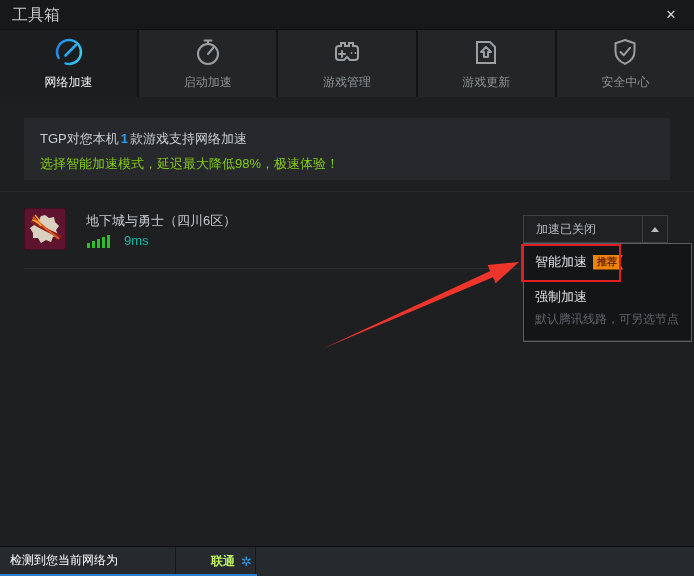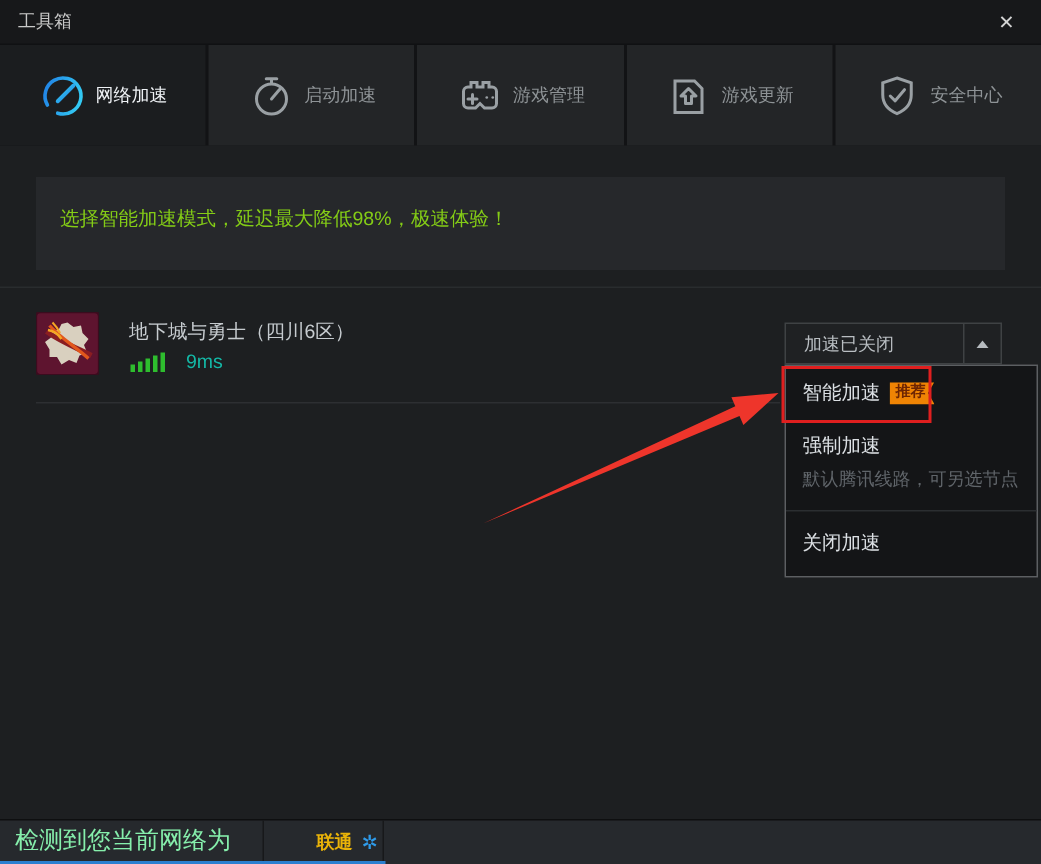--- a/index.html
+++ b/index.html
@@ -3,25 +3,25 @@
 <meta charset="utf-8">
 <style>
   html,body{margin:0;padding:0;background:#000;}
   .window{
     position:relative;width:694px;height:576px;overflow:hidden;
     background:#1d1f21;font-family:"Liberation Sans","DejaVu Sans",sans-serif;
     -webkit-font-smoothing:antialiased;
   }
   
   .titlebar{position:absolute;top:0;left:0;width:694px;height:30px;background:#17181a;border-bottom:1px solid #101113;box-sizing:border-box;}
-  .titlebar .title{position:absolute;left:12px;top:0;line-height:29px;font-size:12px;color:#c8c8c8;}
+  .titlebar .title{position:absolute;left:12px;top:0;line-height:29px;font-size:16px;color:#c8c8c8;}
   .close-btn{position:absolute;right:8px;top:0;width:30px;height:29px;line-height:29px;text-align:center;color:#d4d4d4;font-size:13px;cursor:pointer;}
   
   .tabs{position:absolute;top:30px;left:0;width:694px;height:67px;display:flex;gap:2px;background:#121315;}
-  .tab{flex:1;display:flex;flex-direction:row;align-items:center;justify-content:center;gap:6px;background:#232527;cursor:pointer;}
+  .tab{flex:1;display:flex;flex-direction:column;align-items:center;justify-content:center;gap:6px;background:#232527;cursor:pointer;}
   .tab.active{background:#1b1d1f;}
   .tab .tab-label{font-size:12px;color:#8e9396;}
   .tab.active .tab-label{color:#eef1f4;}
   .tab svg{display:block;}
   
   .infobox{position:absolute;left:24px;top:118px;width:646px;height:62px;background:#26282b;box-sizing:border-box;padding:12px 0 0 16px;}
   .info-line1{font-size:13px;color:#c9ced2;}
   .info-line1 .count{color:#2e9cf0;font-weight:bold;padding:0 2px;}
   .info-line2{font-size:13px;color:#84cc16;margin-top:7px;}
   .divider-full{position:absolute;left:0;top:191px;width:694px;height:1px;background:#292c2e;}
@@ -46,23 +46,23 @@
   .opt-title{font-size:13px;color:#dce0e4;}
   .opt-badge{font-size:10px;line-height:12px;background:#ef8404;color:#6d2503;padding:1px 6px 2px 4px;clip-path:polygon(0 0,100% 0,86% 50%,100% 100%,0 100%);font-weight:bold;}
   .opt-sub{margin-top:5px;font-size:12px;color:#60656a;}
   .dd-sep{height:1px;background:#2b2e31;margin-top:4px;}
   .dd-opt.last{padding:12px 11px 13px 11px;}
   
   .anno-box{position:absolute;left:521px;top:244px;width:100px;height:38px;box-sizing:border-box;border:2px solid #df1f1f;z-index:5;pointer-events:none;}
   .anno-arrow{position:absolute;left:0;top:0;width:694px;height:576px;z-index:6;pointer-events:none;}
   
   .statusbar{position:absolute;left:0;bottom:0;width:694px;height:30px;background:#26292d;border-top:1px solid #0e0f10;box-sizing:border-box;display:flex;}
-  .sb-cell1{width:176px;box-sizing:border-box;padding-left:10px;line-height:27px;font-size:16px;color:#86efac;border-right:1px solid #17181a;}
+  .sb-cell1{width:176px;box-sizing:border-box;padding-left:10px;line-height:27px;font-size:12px;color:#ffffff;border-right:1px solid #17181a;}
   .sb-cell2{width:80px;box-sizing:border-box;display:flex;align-items:center;justify-content:center;gap:6px;border-right:1px solid #17181a;cursor:pointer;}
-  .sb-net{font-size:12px;font-weight:bold;color:#eab308;padding-left:32px;}
+  .sb-net{font-size:12px;font-weight:bold;color:#bef264;padding-left:32px;}
   .sb-gear{font-size:13px;color:#2f9bea;}
   .sb-underline{position:absolute;left:0;bottom:0;width:257px;height:2px;background:#2b7fd0;z-index:2;}
 </style>
 </head>
 <body>
 
 <div class="window">
 
   <div class="titlebar">
     <span class="title">工具箱</span>
@@ -122,20 +122,21 @@
         <svg width="32" height="32" viewBox="0 0 32 32" stroke="#9aa0a4" fill="none" stroke-width="2">
           <path d="M16 4 l9.5 3.2 v8 c0 6.2 -4.2 10.4 -9.5 12.6 c-5.3 -2.2 -9.5 -6.4 -9.5 -12.6 v-8 z"></path>
           <polyline points="11.5,16 14.8,19.2 21,11.8" stroke-linecap="round" stroke-linejoin="round"></polyline>
         </svg>
       </span>
       <span class="tab-label">安全中心</span>
     </div>
   </div>
 
   <div class="infobox">
+    <div class="info-line1"><span>TGP对您本机</span><span class="count">1</span><span>款游戏支持网络加速</span></div>
     <div class="info-line2">选择智能加速模式，延迟最大降低98%，极速体验！</div>
   </div>
   <div class="divider-full"></div>
 
   <div class="game-icon">
     <svg width="42" height="42" viewBox="0 0 42 42">
       <rect width="42" height="42" rx="3" fill="#5e142f"></rect>
       <rect width="42" height="42" rx="3" fill="none" stroke="#3a0c1e" stroke-width="1.5"></rect>
       <polygon fill="#d9d0bf" points="21,7 25,10 30,9 31,14 35,18 32,22 34,27 29,29 27,34 22,32 17,35 14,30 9,30 9,25 6,20 10,17 9,12 15,12 17,8"></polygon>
       <path d="M7,13 C 15,19 27,24 37,29" stroke="#8a1d22" stroke-width="3.4" fill="none"></path>
@@ -169,25 +170,20 @@
         <span class="opt-badge">推荐</span>
       </div>
     </div>
     <div class="dd-opt">
       <div class="opt-title-row">
         <span class="opt-title">强制加速</span>
       </div>
       <div class="opt-sub">默认腾讯线路，可另选节点</div>
     </div>
     <div class="dd-sep"></div>
-    <div class="dd-opt last">
-      <div class="opt-title-row">
-        <span class="opt-title">关闭加速</span>
-      </div>
-    </div>
   </div>
 
   <div class="anno-box"></div>
 
   <svg class="anno-arrow" viewBox="0 0 694 576">
     <polygon fill="#ee352b" points="322,349 490.2,270.9 487.6,264.9 519,262 495.6,283.3 493.0,277.3"></polygon>
   </svg>
 
   <div class="statusbar">
     <div class="sb-cell1">检测到您当前网络为</div>

